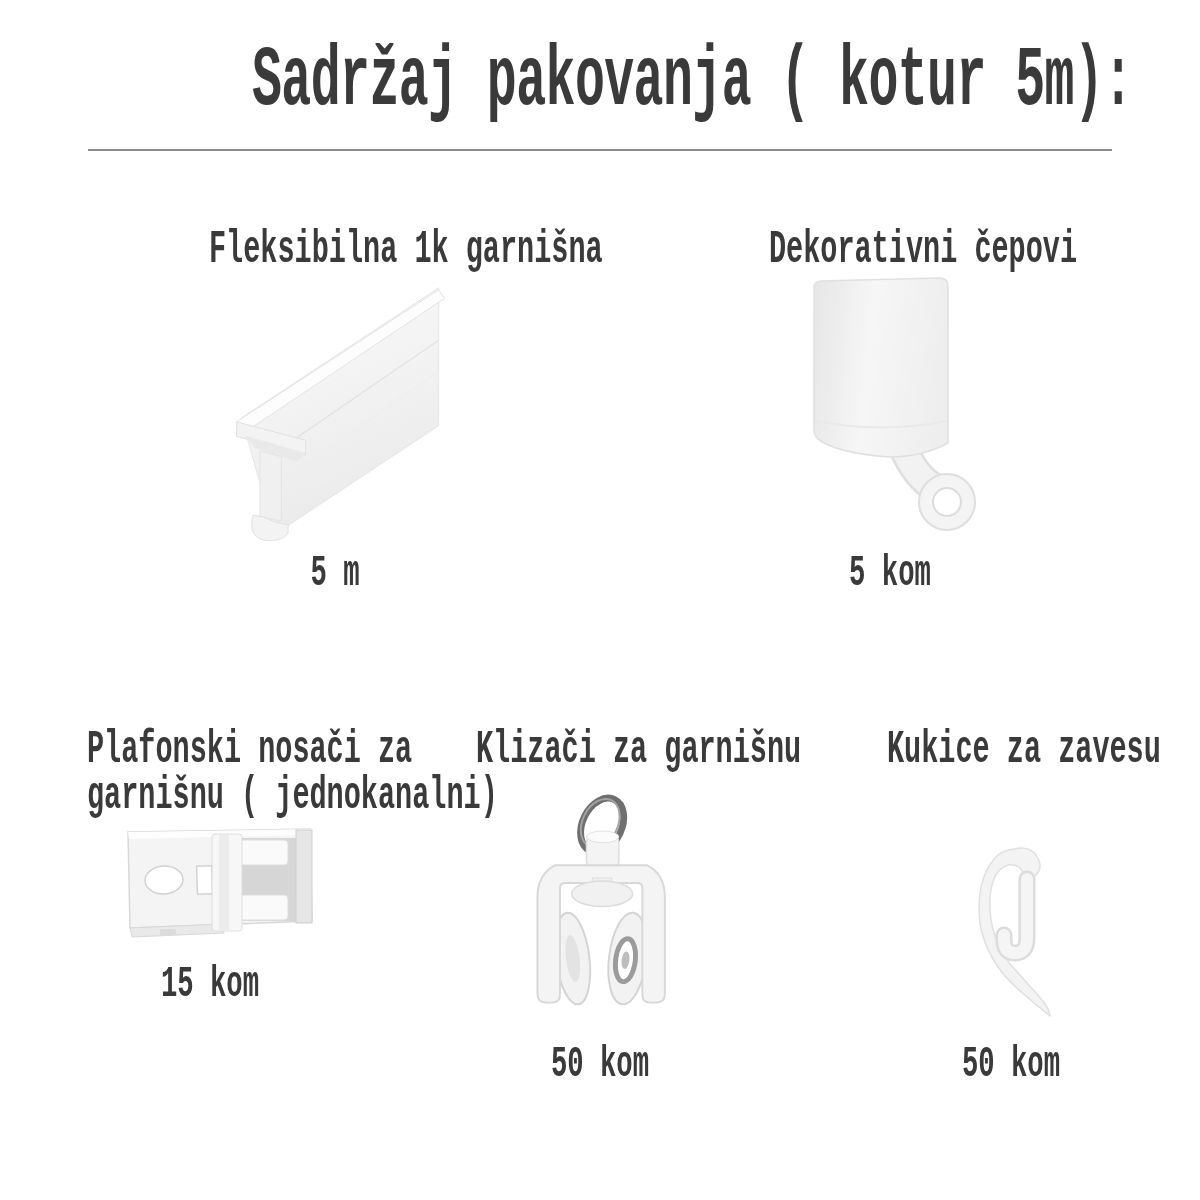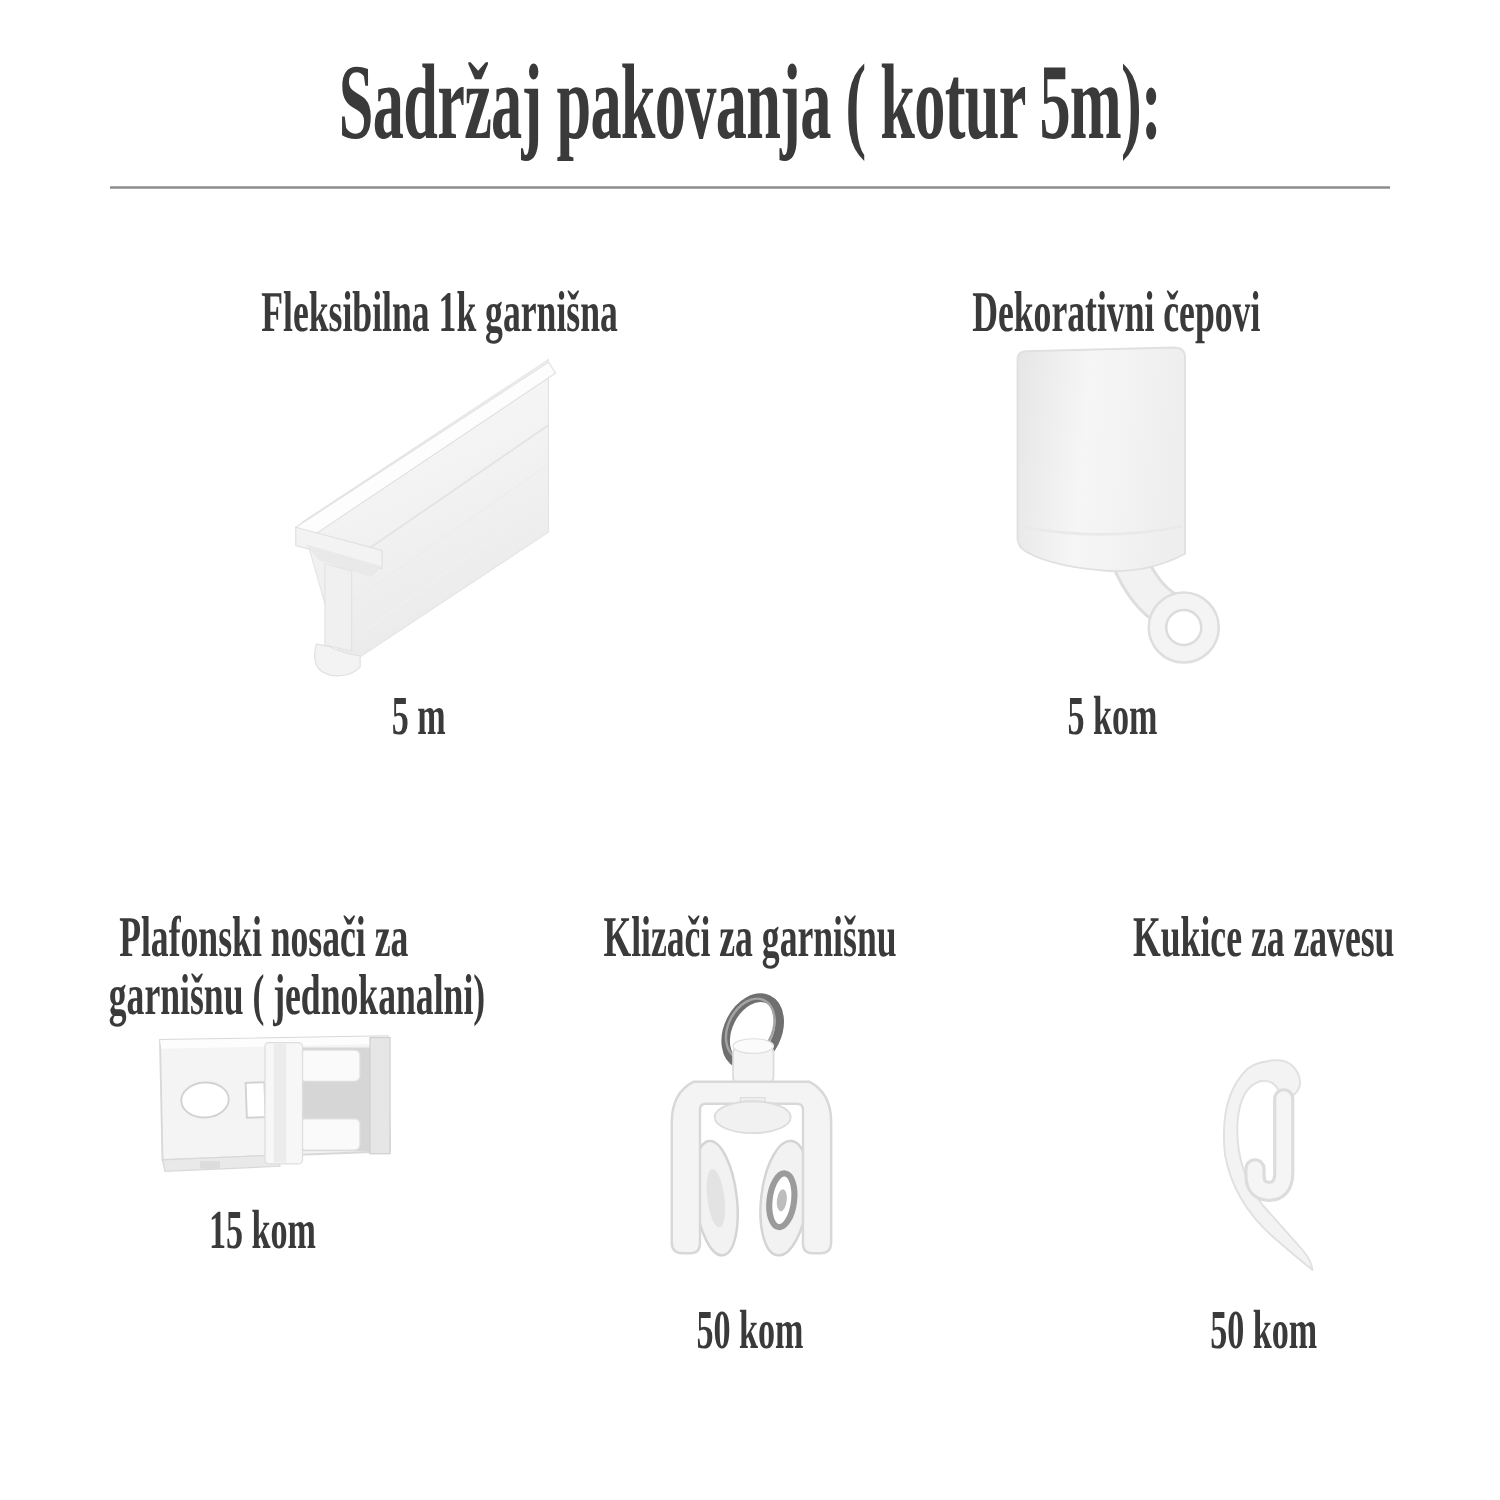--- a/index.html
+++ b/index.html
@@ -3,21 +3,21 @@
 <meta charset="utf-8">
 <style>
   * { margin: 0; padding: 0; box-sizing: border-box; }
   html, body { background: #ffffff; }
   .page {
     position: relative;
     width: 1200px;
     height: 1200px;
     background: #ffffff;
     overflow: hidden;
-    font-family: Liberation Serif, serif;
+    font-family: Liberation Mono, monospace;
     color: #3a3a3a;
   }
   .page-title {
     position: absolute;
     top: 38px;
     left: 0;
     width: 1200px;
     text-align: center;
     font-size: 86px;
     font-weight: bold;

